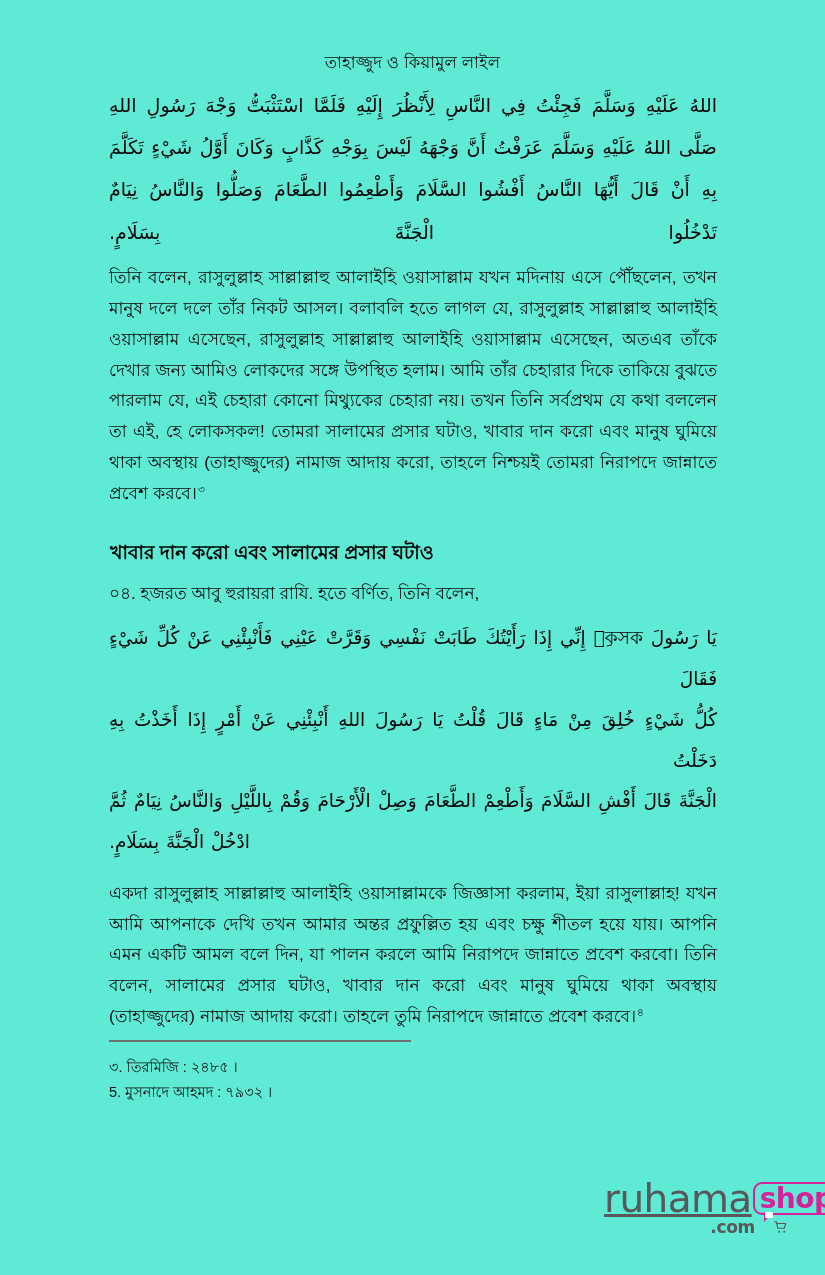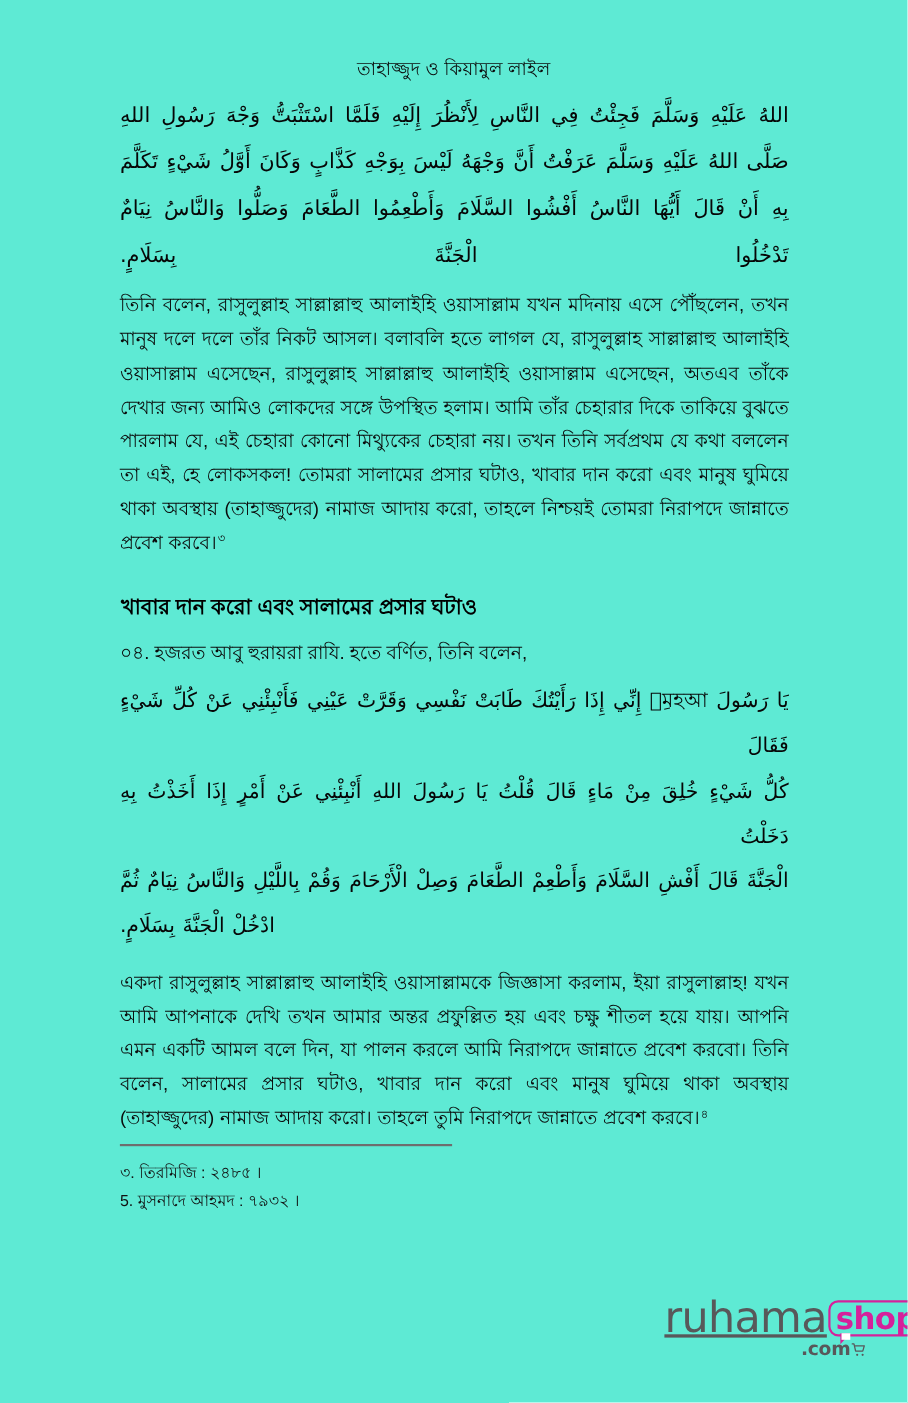--- a/index.html
+++ b/index.html
@@ -206,21 +206,21 @@
     height: 6px;
     background: #ffffff;
     z-index: 2;
   }
   .logo-sub {
     position: absolute;
     right: 6px;
     top: 35px;
     display: flex;
     align-items: center;
-    gap: 1px;
+    gap: 19px;
   }
   .logo-dotcom {
     font-family: "DejaVu Sans", "Liberation Sans", sans-serif;
     font-size: 17px;
     font-weight: bold;
     color: #58585a;
     letter-spacing: -0.3px;
   }
   .logo-cart {
     width: 14px;
@@ -246,21 +246,21 @@
     <div class="sp-28"></div>
 
     <h2 class="section-heading">খাবার দান করো এবং সালামের প্রসার ঘটাও</h2>
 
     <div class="sp-10"></div>
 
     <p class="numbered-line">০৪. হজরত আবু হুরায়রা রাযি. হতে বর্ণিত, তিনি বলেন,</p>
 
     <div class="sp-10"></div>
 
-    <p class="arabic arabic-block-2">يَا رَسُولَ আহমদِ إِنِّي إِذَا رَأَيْتُكَ طَابَتْ نَفْسِي وَقَرَّتْ عَيْنِي فَأَنْبِئْنِي عَنْ كُلِّ شَيْءٍ فَقَالَ</p>
+    <p class="arabic arabic-block-2">يَا رَسُولَ কসকলِ إِنِّي إِذَا رَأَيْتُكَ طَابَتْ نَفْسِي وَقَرَّتْ عَيْنِي فَأَنْبِئْنِي عَنْ كُلِّ شَيْءٍ فَقَالَ</p>
     <p class="arabic arabic-block-2">كُلُّ شَيْءٍ خُلِقَ مِنْ مَاءٍ قَالَ قُلْتُ يَا رَسُولَ اللهِ أَنْبِئْنِي عَنْ أَمْرٍ إِذَا أَخَذْتُ بِهِ دَخَلْتُ</p>
     <p class="arabic arabic-block-2">الْجَنَّةَ قَالَ أَفْشِ السَّلَامَ وَأَطْعِمْ الطَّعَامَ وَصِلْ الْأَرْحَامَ وَقُمْ بِاللَّيْلِ وَالنَّاسُ نِيَامٌ ثُمَّ</p>
     <p class="arabic arabic-block-2 last-right">ادْخُلْ الْجَنَّةَ بِسَلَامٍ.</p>
 
     <div class="sp-16"></div>
 
     <p class="bangla"><span>একদা রাসুলুল্লাহ সাল্লাল্লাহু আলাইহি ওয়াসাল্লামকে জিজ্ঞাসা করলাম, ইয়া রাসুলাল্লাহ! যখন আমি আপনাকে দেখি তখন আমার অন্তর প্রফুল্লিত হয় এবং চক্ষু শীতল হয়ে যায়। আপনি এমন একটি আমল বলে দিন, যা পালন করলে আমি নিরাপদে জান্নাতে প্রবেশ করবো। তিনি বলেন, সালামের প্রসার ঘটাও, খাবার দান করো এবং মানুষ ঘুমিয়ে থাকা অবস্থায় (তাহাজ্জুদের) নামাজ আদায় করো। তাহলে তুমি নিরাপদে জান্নাতে প্রবেশ করবে।</span><sup class="fn">৪</sup></p>
 
   </div>
 

